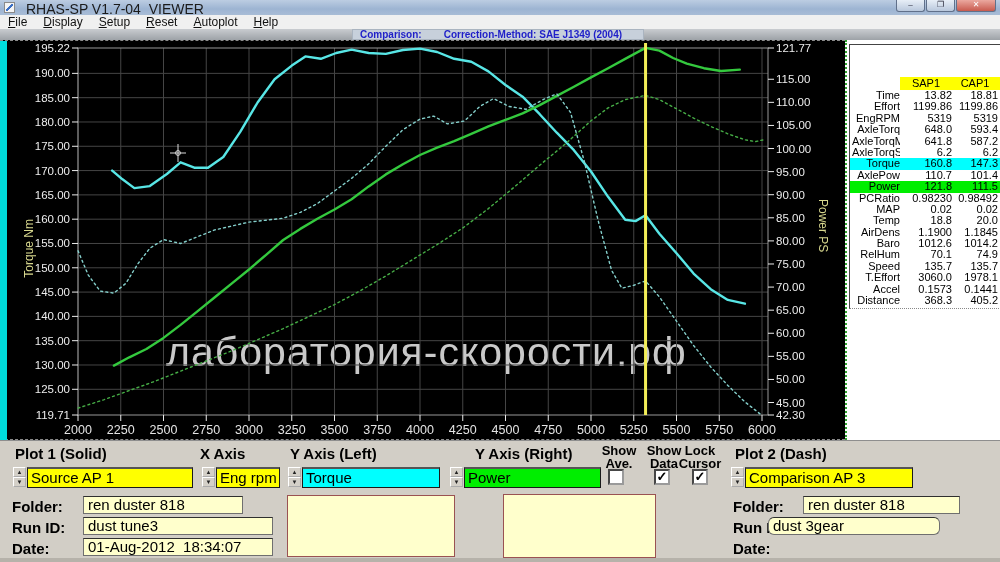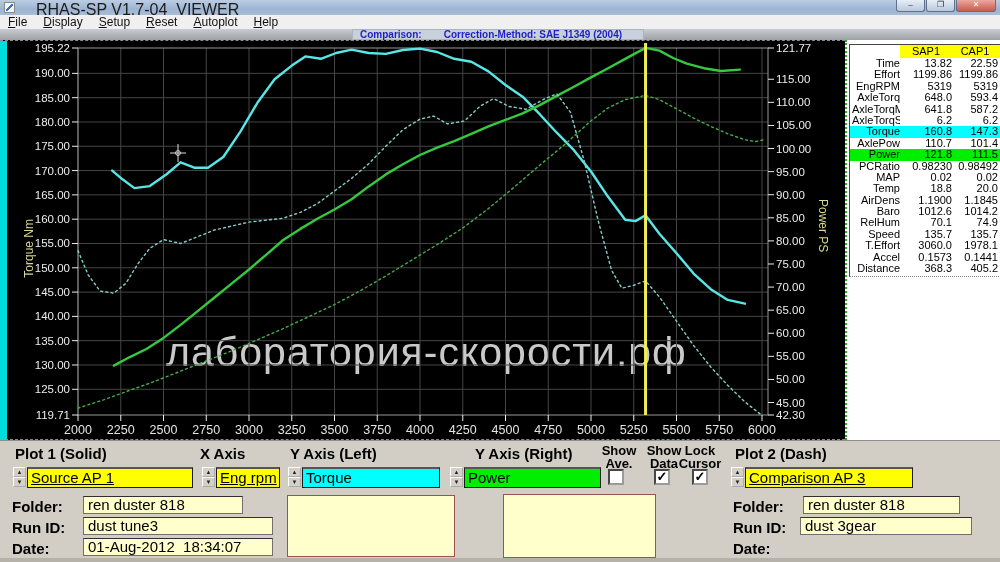--- a/index.html
+++ b/index.html
@@ -7,21 +7,21 @@
        background:#d2cec6;font-family:"Liberation Sans",sans-serif;
        -webkit-font-smoothing:antialiased;}
 
   
   .titlebar{position:absolute;top:0;left:0;right:0;height:15px;
     background:linear-gradient(#bccde2,#9db4d2 60%,#a8bcd6);border-bottom:1px solid #7f93ab;}
   .app-icon{position:absolute;left:4px;top:2px;width:11px;height:11px;background:#f4f4f4;
     border:1px solid #8a8a8a;box-sizing:border-box;}
   .app-icon::after{content:"";position:absolute;left:1px;top:1px;width:7px;height:7px;
     background:linear-gradient(135deg,transparent 40%,#3b6fc4 40%,#3b6fc4 60%,transparent 60%);}
-  .title-text{position:absolute;left:36px;top:1px;font-size:16px;color:#1b1b1b;white-space:pre;}
+  .title-text{position:absolute;left:26px;top:1px;font-size:14px;color:#1b1b1b;white-space:pre;}
   .win-buttons{position:absolute;right:4px;top:0;display:flex;}
   .win-btn{width:29px;height:12px;box-sizing:border-box;border:1px solid #60708a;border-top:none;
     border-radius:0 0 3px 3px;background:linear-gradient(#e7eef7,#b9c8dc);margin-left:1px;
     font-size:8px;line-height:10px;text-align:center;color:#223;}
   .win-btn.close{width:40px;background:linear-gradient(#eba89f,#c85a4e);color:#fff;}
 
   .menubar{position:absolute;top:15px;left:0;right:0;height:14px;background:#f0f0f0;
     border-bottom:1px solid #d7d7d7;display:flex;align-items:center;font-size:12px;color:#111;}
   .menu-item{padding:11px 8px;height:14px;line-height:14px;}
 
@@ -44,41 +44,41 @@
     transform:rotate(180deg);font-size:12px;color:#d8d88e;}
   .axis-title-right{position:absolute;left:816px;top:158px;writing-mode:vertical-rl;
     font-size:12px;color:#d8d88e;}
 
   
   .table-panel{position:absolute;top:40px;left:845px;width:155px;height:400px;background:#fff;
     border-left:2px dotted #31a331;box-sizing:border-box;}
   .tbl{position:absolute;left:2px;top:4px;width:150px;border:1px solid #444;
     border-bottom:1px dotted #888;background:#fff;padding-bottom:2px;}
   .trow{display:flex;height:11.4px;font-size:11px;line-height:11.4px;color:#000;}
-  .trow.hdr{height:13px;line-height:13px;font-weight:normal;}
+  .trow.hdr{height:13px;line-height:13px;font-weight:normal;margin-top:32px;}
   .tcell-label{flex:1;padding-left:2px;white-space:nowrap;overflow:hidden;text-align:right;}
   .tcell-v1{width:52px;text-align:right;white-space:nowrap;}
   .tcell-v2{width:46px;text-align:right;padding-right:2px;white-space:nowrap;}
   .hl-cyan{background:#00ffff;}
   .hl-green{background:#00ee00;}
   .hl-yellow{background:#ffff00;text-align:center;}
 
   
   .controls{position:absolute;top:440px;left:0;width:1000px;height:122px;
     background:#d2cec6;border-top:1px solid #8e8e8e;}
   .ctl-label{position:absolute;font-size:15px;font-weight:bold;color:#000;white-space:nowrap;}
   .cb-label{position:absolute;font-size:13px;line-height:13px;font-weight:bold;color:#000;
     text-align:center;white-space:pre-line;width:52px;}
   .spinner{position:absolute;width:13px;height:21px;}
   .spin-half{width:13px;height:10px;box-sizing:border-box;background:#d4d0c8;
     border:1px outset #fff;font-size:6px;line-height:8px;text-align:center;color:#222;}
   .dropfield{position:absolute;height:21px;box-sizing:border-box;border:1px solid #1a1a1a;
     border-top:2px solid #555;font-size:15px;line-height:18px;padding-left:3px;
     white-space:nowrap;overflow:hidden;color:#000;}
-  .f-yellow{background:#ffff00;text-decoration:underline;}
+  .f-yellow{background:#ffff00;}
   .f-cyan{background:#00ffff;}
   .f-green{background:#00ee00;}
   .checkbox{position:absolute;width:16px;height:16px;box-sizing:border-box;background:#fff;
     border:2px inset #9a9a9a;font-size:13px;line-height:12px;font-weight:bold;text-align:center;color:#000;}
   .cream-field{position:absolute;height:18px;box-sizing:border-box;background:#ffffcc;
     border:1px solid #6f6f6f;border-top-color:#2f2f2f;font-size:15px;line-height:16px;
     padding-left:4px;white-space:pre;overflow:hidden;color:#000;}
   .comment-box{position:absolute;background:#ffffcc;border:1px solid #9a5252;box-sizing:border-box;}
   .statusbar{position:absolute;bottom:0;left:0;width:1000px;height:4px;background:#b6b2aa;}
 </style>
@@ -273,21 +273,21 @@
 <div class="table-panel">
   <div class="tbl" id="tbl">
       <div class="trow hdr">
         <div class="tcell-label"></div>
         <div class="tcell-v1 hl-yellow">SAP1</div>
         <div class="tcell-v2 hl-yellow">CAP1</div>
       </div>
       <div class="trow">
         <div class="tcell-label">Time</div>
         <div class="tcell-v1">13.82</div>
-        <div class="tcell-v2">22.59</div>
+        <div class="tcell-v2">18.81</div>
       </div>
       <div class="trow">
         <div class="tcell-label">Effort</div>
         <div class="tcell-v1">1199.86</div>
         <div class="tcell-v2">1199.86</div>
       </div>
       <div class="trow">
         <div class="tcell-label">EngRPM</div>
         <div class="tcell-v1">5319</div>
         <div class="tcell-v2">5319</div>
@@ -431,17 +431,17 @@
   <div class="cream-field" style="left:83px;top:76px;width:190px;">dust tune3</div>
   <div class="ctl-label" style="left:12px;top:99px;">Date:</div>
   <div class="cream-field" style="left:83px;top:97px;width:190px;">01-Aug-2012  18:34:07</div>
 
   <div class="comment-box" style="left:287px;top:54px;width:168px;height:62px;"></div>
   <div class="comment-box" style="left:503px;top:53px;width:153px;height:64px;"></div>
 
   <div class="ctl-label" style="left:733px;top:57px;">Folder:</div>
   <div class="cream-field" style="left:803px;top:55px;width:157px;">ren duster 818</div>
   <div class="ctl-label" style="left:733px;top:78px;">Run ID:</div>
-  <div class="cream-field" style="left:800px;top:76px;width:172px;">dust 3gear</div>
+  <div class="cream-field" style="left:768px;top:76px;width:172px;border-radius:6px;">dust 3gear</div>
   <div class="ctl-label" style="left:733px;top:99px;">Date:</div>
 </div>
 
 <div class="statusbar"></div>
 
 </body></html>

